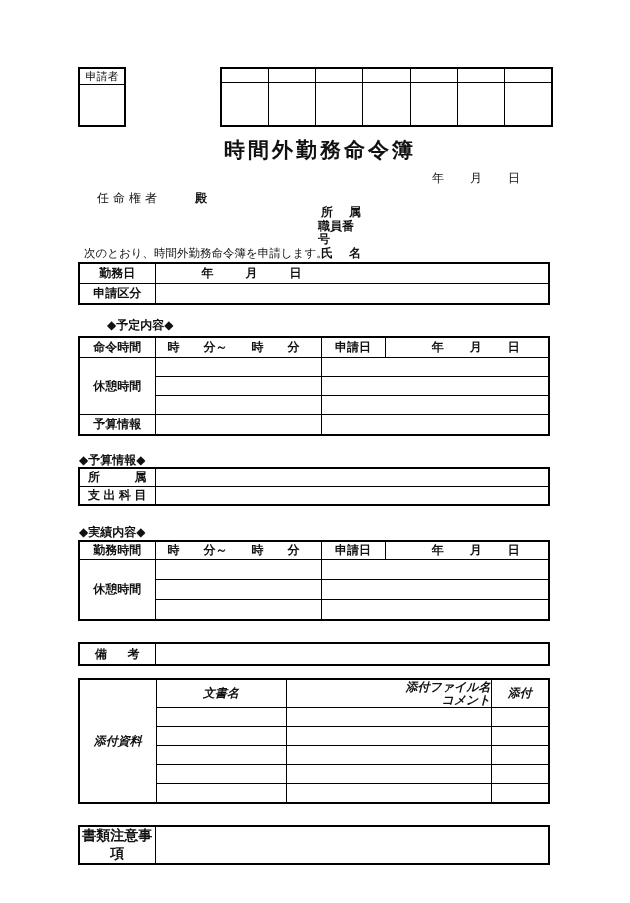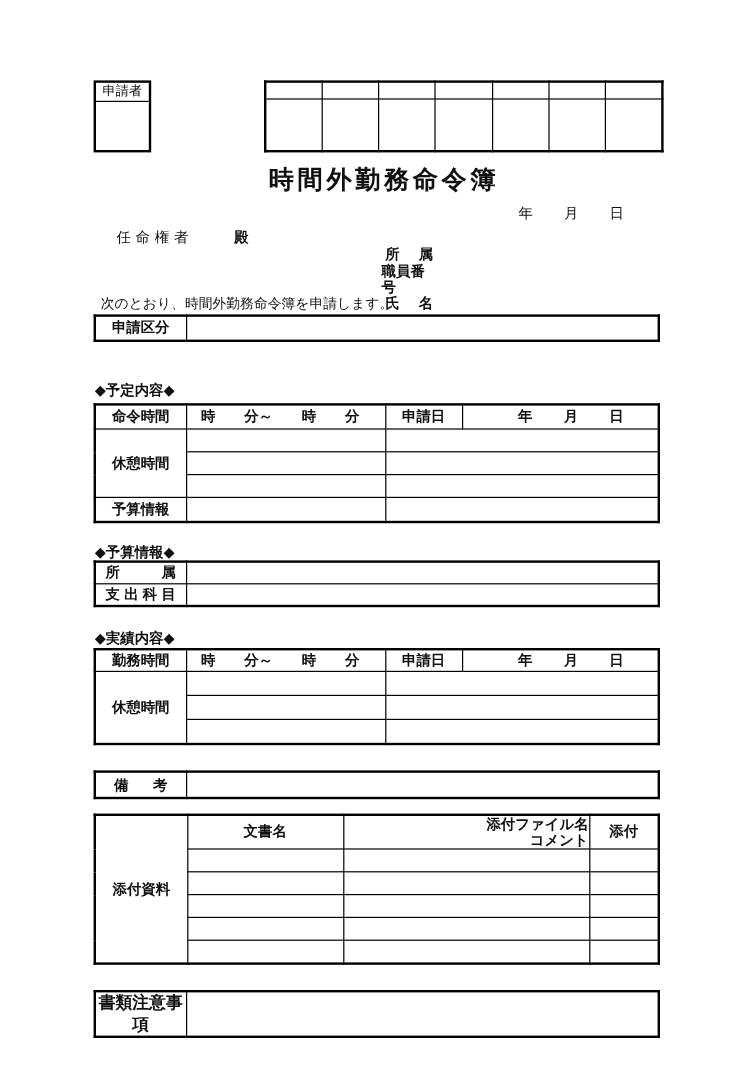--- a/index.html
+++ b/index.html
@@ -38,40 +38,40 @@
   .pad8{padding:0 8px;}
   .pad14{padding:0 15px;}
   .time-cell{font-weight:bold;}
   .time-flex{display:flex;gap:24px;padding-left:12px;}
   .ymd-flex{display:flex;gap:26px;justify-content:center;padding-left:18px;font-weight:bold;}
   .ymd-left{display:flex;gap:32px;padding-left:46px;font-weight:bold;}
   .section-marker{left:79px;font-weight:bold;font-size:12px;}
   .two-line{line-height:13px;text-align:right;font-weight:bold;}
 
   .tableA{left:78px;top:262px;}
-  .sec-planned{top:317px;}
+  .sec-planned{top:317px;margin-left:28px;}
   .tableB{left:78px;top:336px;}
   .sec-budget{top:452px;}
   .tableC{left:78px;top:467px;}
   .sec-actual{top:524px;}
   .tableD{left:78px;top:540px;}
   .tableE{left:78px;top:642px;}
   .tableF{left:78px;top:678px;}
   .tableG{left:78px;top:825px;}
 
   .approval-table{position:absolute;border:2px solid #000;background:#fff;}
   .approval-table td{border:1px solid #000;padding:0;}
   .approval-header-row td{height:13px;}
   .approval-body-row td{height:42px;}
 
   tr.rh19 td{height:19px;}
   tr.rh18 td{height:18px;}
   tr.rh17 td{height:17px;}
   tr.rh20 td{height:20px;}
-  tr.rh27 td{height:27px;}
+  tr.rh27 td{height:27px;font-style:italic;}
 </style>
 </head>
 <body>
 
 <div class="sheet">
 
 
   <div class="abs applicant-box">
     <div class="applicant-label">申請者</div>
     <div class="applicant-field"></div>
@@ -124,20 +124,30 @@
   </div>
 
   <div class="abs app-note">次のとおり、時間外勤務命令簿を申請します。</div>
 
   <table class="form-table tableA">
     <colgroup>
         <col style="width:76px">
         <col>
       </colgroup>
     <tbody>
+        <tr class="rh19">
+      <td class="lbl">勤務日</td>
+      <td>
+        <div class="ymd-left">
+          <span>年</span>
+          <span>月</span>
+          <span>日</span>
+        </div>
+      </td>
+    </tr>
     <tr class="rh19">
       <td class="lbl">申請区分</td>
       <td></td>
     </tr>
   </tbody>
     </table>
 
   <div class="abs section-marker sec-planned">◆予定内容◆</div>
 
   <table class="form-table tableB">

